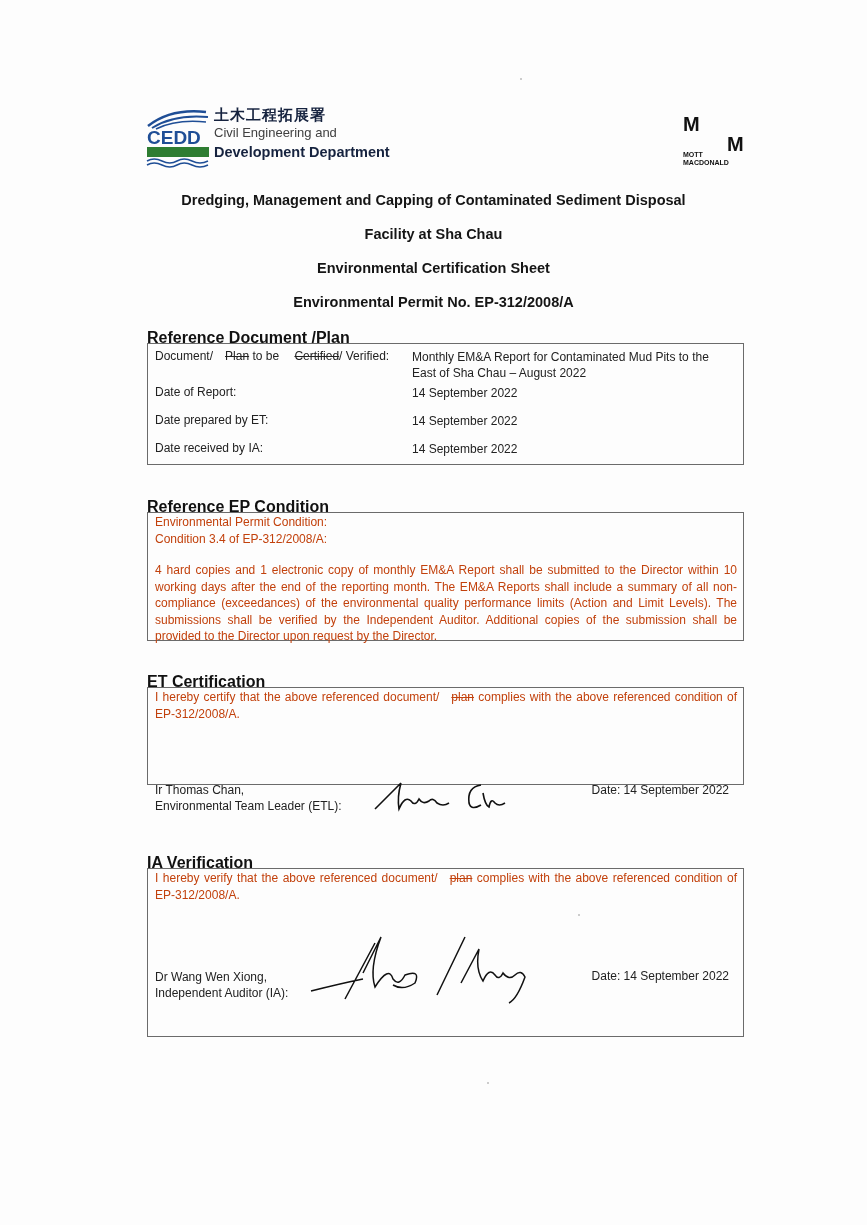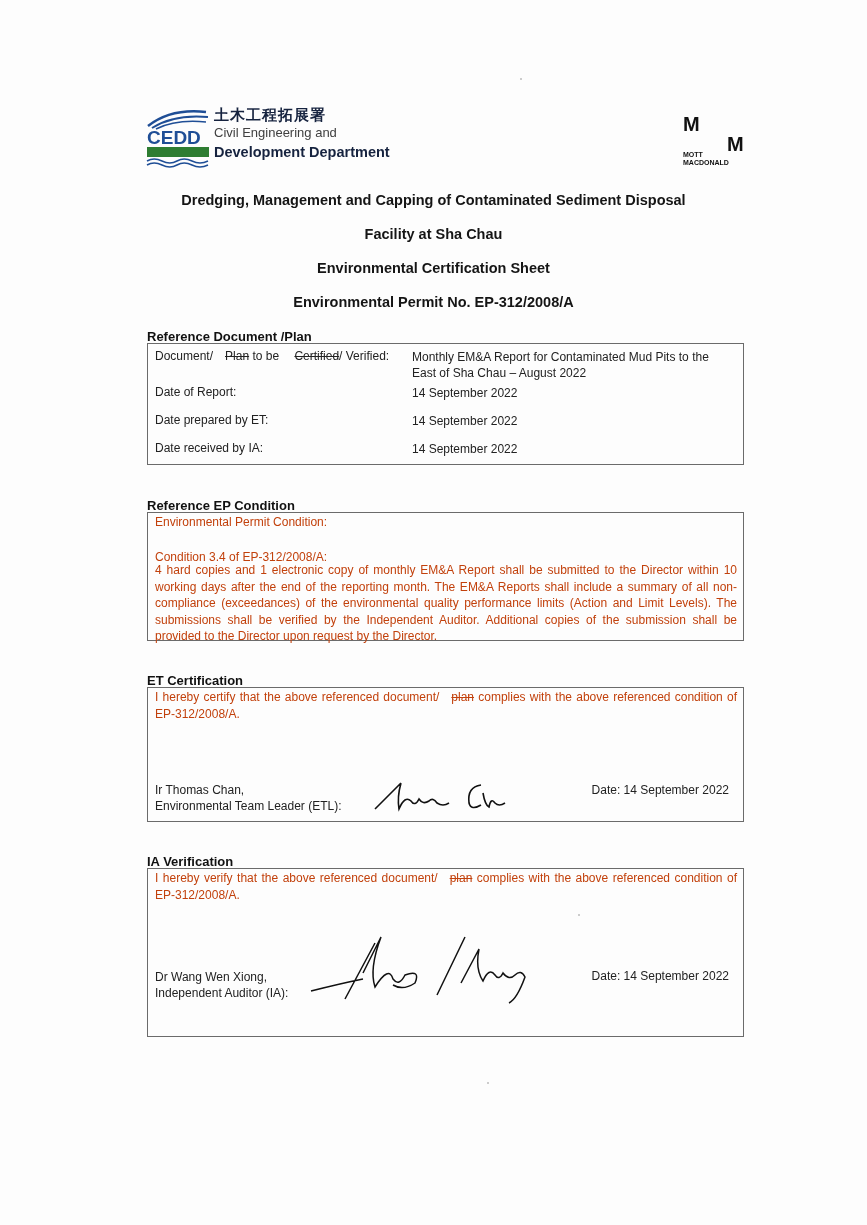--- a/index.html
+++ b/index.html
@@ -16,21 +16,21 @@
 
   
   .mm-logo { position:absolute; left:680px; top:113px; width:80px; height:60px; }
   .mm-m1 { position:absolute; left:3px; top:0; font-size:20px; font-weight:bold; color:#111; }
   .mm-m2 { position:absolute; left:47px; top:20px; font-size:20px; font-weight:bold; color:#111; }
   .mm-t1 { position:absolute; left:3px; top:38px; font-size:7px; font-weight:bold; color:#111; }
   .mm-t2 { position:absolute; left:3px; top:46px; font-size:7px; font-weight:bold; color:#111; }
 
   .title { position:absolute; left:0; width:867px; text-align:center; font-weight:bold; font-size:14.5px; color:#151515; }
 
-  .sec-label { position:absolute; left:147px; font-size:13px; font-weight:bold; color:#111; }
+  .sec-label { position:absolute; left:147px; font-size:16px; font-weight:bold; color:#111; }
   .box { position:absolute; left:147px; width:597px; border:1px solid #6b6b6b; box-sizing:border-box; background:transparent; }
 
   .row { position:absolute; left:0; width:100%; font-size:12px; color:#222; }
   .row .k { position:absolute; left:7px; }
   .row .v { position:absolute; left:264px; line-height:16px; }
   .strike { text-decoration:line-through;margin-left:12px; }
 
   .para { position:absolute; left:7px; right:6px; font-size:12px; line-height:16.5px; color:#c2410c; text-align:justify; }
   .sig-name { position:absolute; left:7px; font-size:12px; line-height:16px; color:#222; }
   .sig-date { position:absolute; right:14px; font-size:12px; color:#222; }
@@ -85,26 +85,26 @@
     </div>
     <div class="row" style="top:97px;">
       <span class="k">Date received by IA:</span>
       <span class="v">14 September 2022</span>
     </div>
   </div>
 
   <div class="sec-label" style="top:498px;">Reference EP Condition</div>
   <div class="box" style="top:512px; height:129px;">
     <div class="para" style="top:1px;">Environmental Permit Condition:</div>
-    <div class="para" style="top:36px;">Condition 3.4 of EP-312/2008/A:</div>
+    <div class="para" style="top:18px;">Condition 3.4 of EP-312/2008/A:</div>
     <div class="para" style="top:49px;">4 hard copies and 1 electronic copy of monthly EM&amp;A Report shall be submitted to the Director within 10 working days after the end of the reporting month. The EM&amp;A Reports shall include a summary of all non-compliance (exceedances) of the environmental quality performance limits (Action and Limit Levels). The submissions shall be verified by the Independent Auditor. Additional copies of the submission shall be provided to the Director upon request by the Director.</div>
   </div>
 
   <div class="sec-label" style="top:673px;">ET Certification</div>
-  <div class="box" style="top:687px; height:135px;">
+  <div class="box" style="top:687px; height:98px;">
     <div class="para" style="top:1px;"><span>I hereby certify that the above referenced document/</span><span class="strike">plan</span><span> complies with the above referenced condition of EP-312/2008/A.</span></div>
     <div class="sig-name" style="top:94px;"><span>Ir Thomas Chan,</span><br><span>Environmental Team Leader (ETL):</span></div>
     <svg class="sig" style="left:223px; top:85px;" width="160" height="42" viewBox="0 0 160 42">
       <path d="M4 36 L30 10 M30 10 Q26 24 28 36 Q34 22 40 28 Q44 34 48 26 Q52 32 58 28 Q62 24 66 30 Q72 34 78 30" stroke="#111" stroke-width="1.6" fill="none"></path>
       <path d="M110 12 Q96 14 98 30 Q100 38 110 32 M112 20 Q114 32 118 34 Q120 24 124 30 Q128 34 134 30" stroke="#111" stroke-width="1.6" fill="none"></path>
     </svg>
     <div class="sig-date" style="top:95px;">Date: 14 September 2022</div>
   </div>
 
   <div class="sec-label" style="top:854px;">IA Verification</div>

